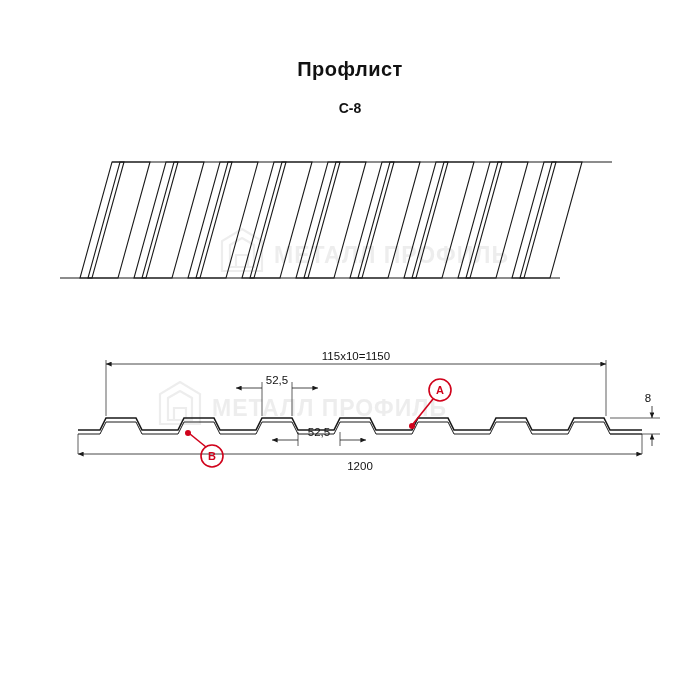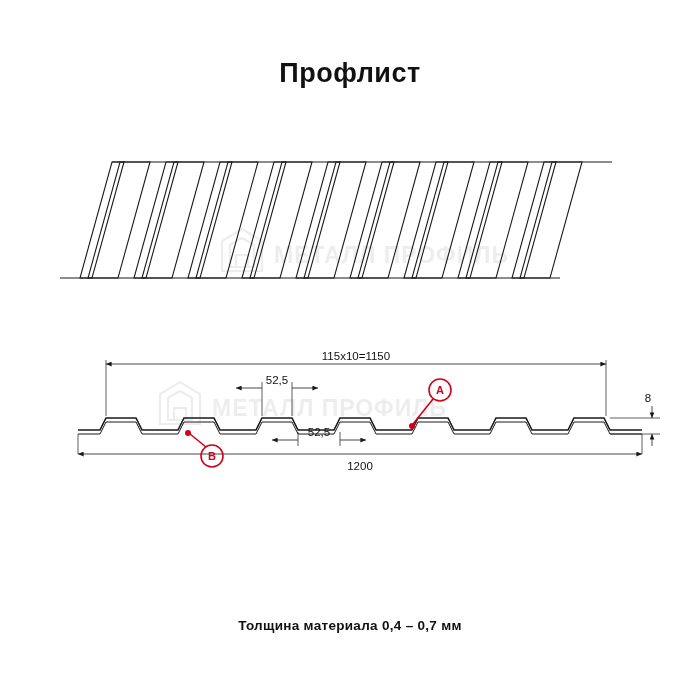--- a/index.html
+++ b/index.html
@@ -19,21 +19,21 @@
     position: relative;
     width: 700px;
     height: 700px;
   }
   .title {
     position: absolute;
     top: 58px;
     left: 0;
     width: 700px;
     text-align: center;
-    font-size: 27px;
+    font-size: 20px;
     font-weight: bold;
     letter-spacing: 0.5px;
     color: #111111;
   }
   .subtitle {
     position: absolute;
     top: 100px;
     left: 0;
     width: 700px;
     text-align: center;
@@ -85,20 +85,21 @@
     font-weight: bold;
     fill: #d0021b;
   }
 </style>
 </head>
 <body>
 
 <div class="page">
 
   <div class="title">Профлист</div>
+  <div class="subtitle">C-8</div>
 
   <div class="wm wm-top">
     <svg width="320" height="80" viewBox="0 0 320 80">
       <g fill="none" stroke="#dcdcdc" stroke-width="2.2">
         <path d="M10 56 L10 26 L30 14 L50 26 L50 56 Z"></path>
         <path d="M18 52 L18 30 L30 23 L42 30 L42 52 Z"></path>
         <path d="M24 52 L24 40 L36 40 L36 52"></path>
       </g>
       <text x="62" y="48" font-family="Liberation Sans, sans-serif" font-size="23" font-weight="bold" fill="#dcdcdc" letter-spacing="1">МЕТАЛЛ ПРОФИЛЬ</text>
     </svg>
@@ -229,15 +230,14 @@
 
       <g>
         <circle cx="152" cy="118" r="11" fill="none" stroke="#d0021b" stroke-width="1.6"></circle>
         <path d="M146 109 L130 96" stroke="#d0021b" stroke-width="1.6" fill="none"></path>
         <circle cx="128" cy="95" r="3" fill="#d0021b"></circle>
         <text class="callout-text" x="152" y="122" text-anchor="middle">B</text>
       </g>
     </svg>
   </div>
 
-  <div class="footnote">Толщина материала 0,4 – 0,7 мм</div>
 
 </div>
 
 </body></html>

